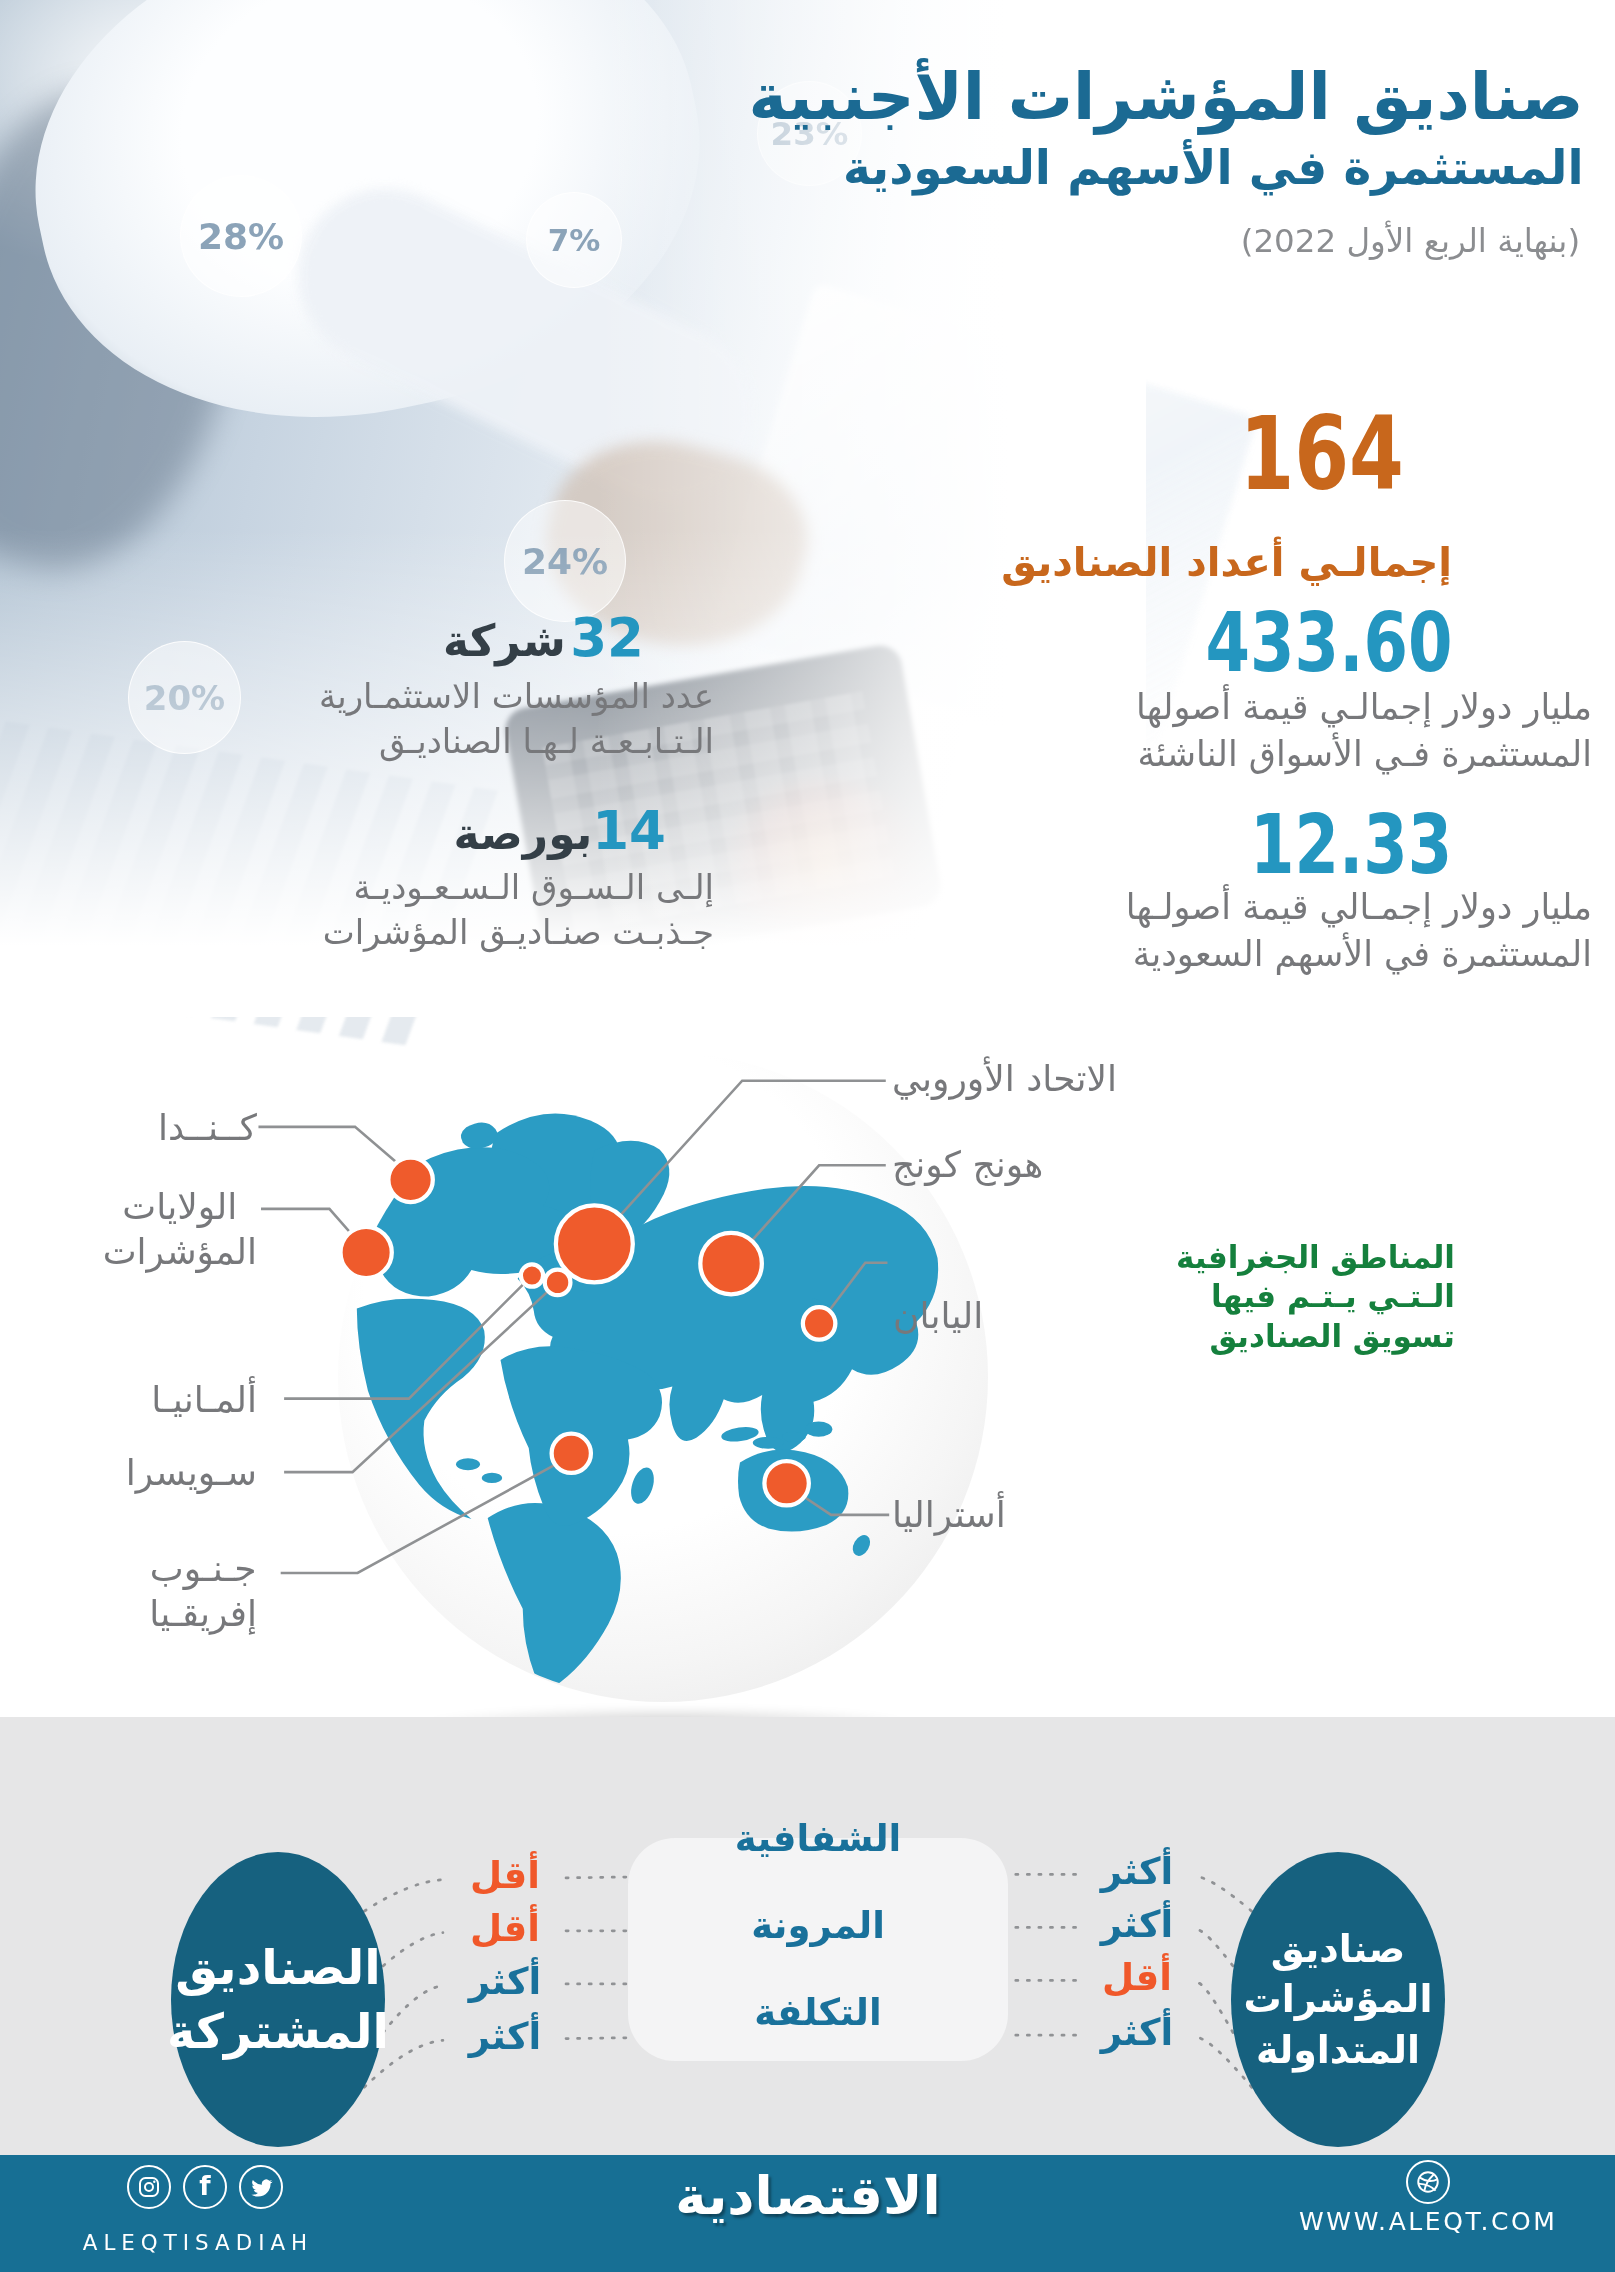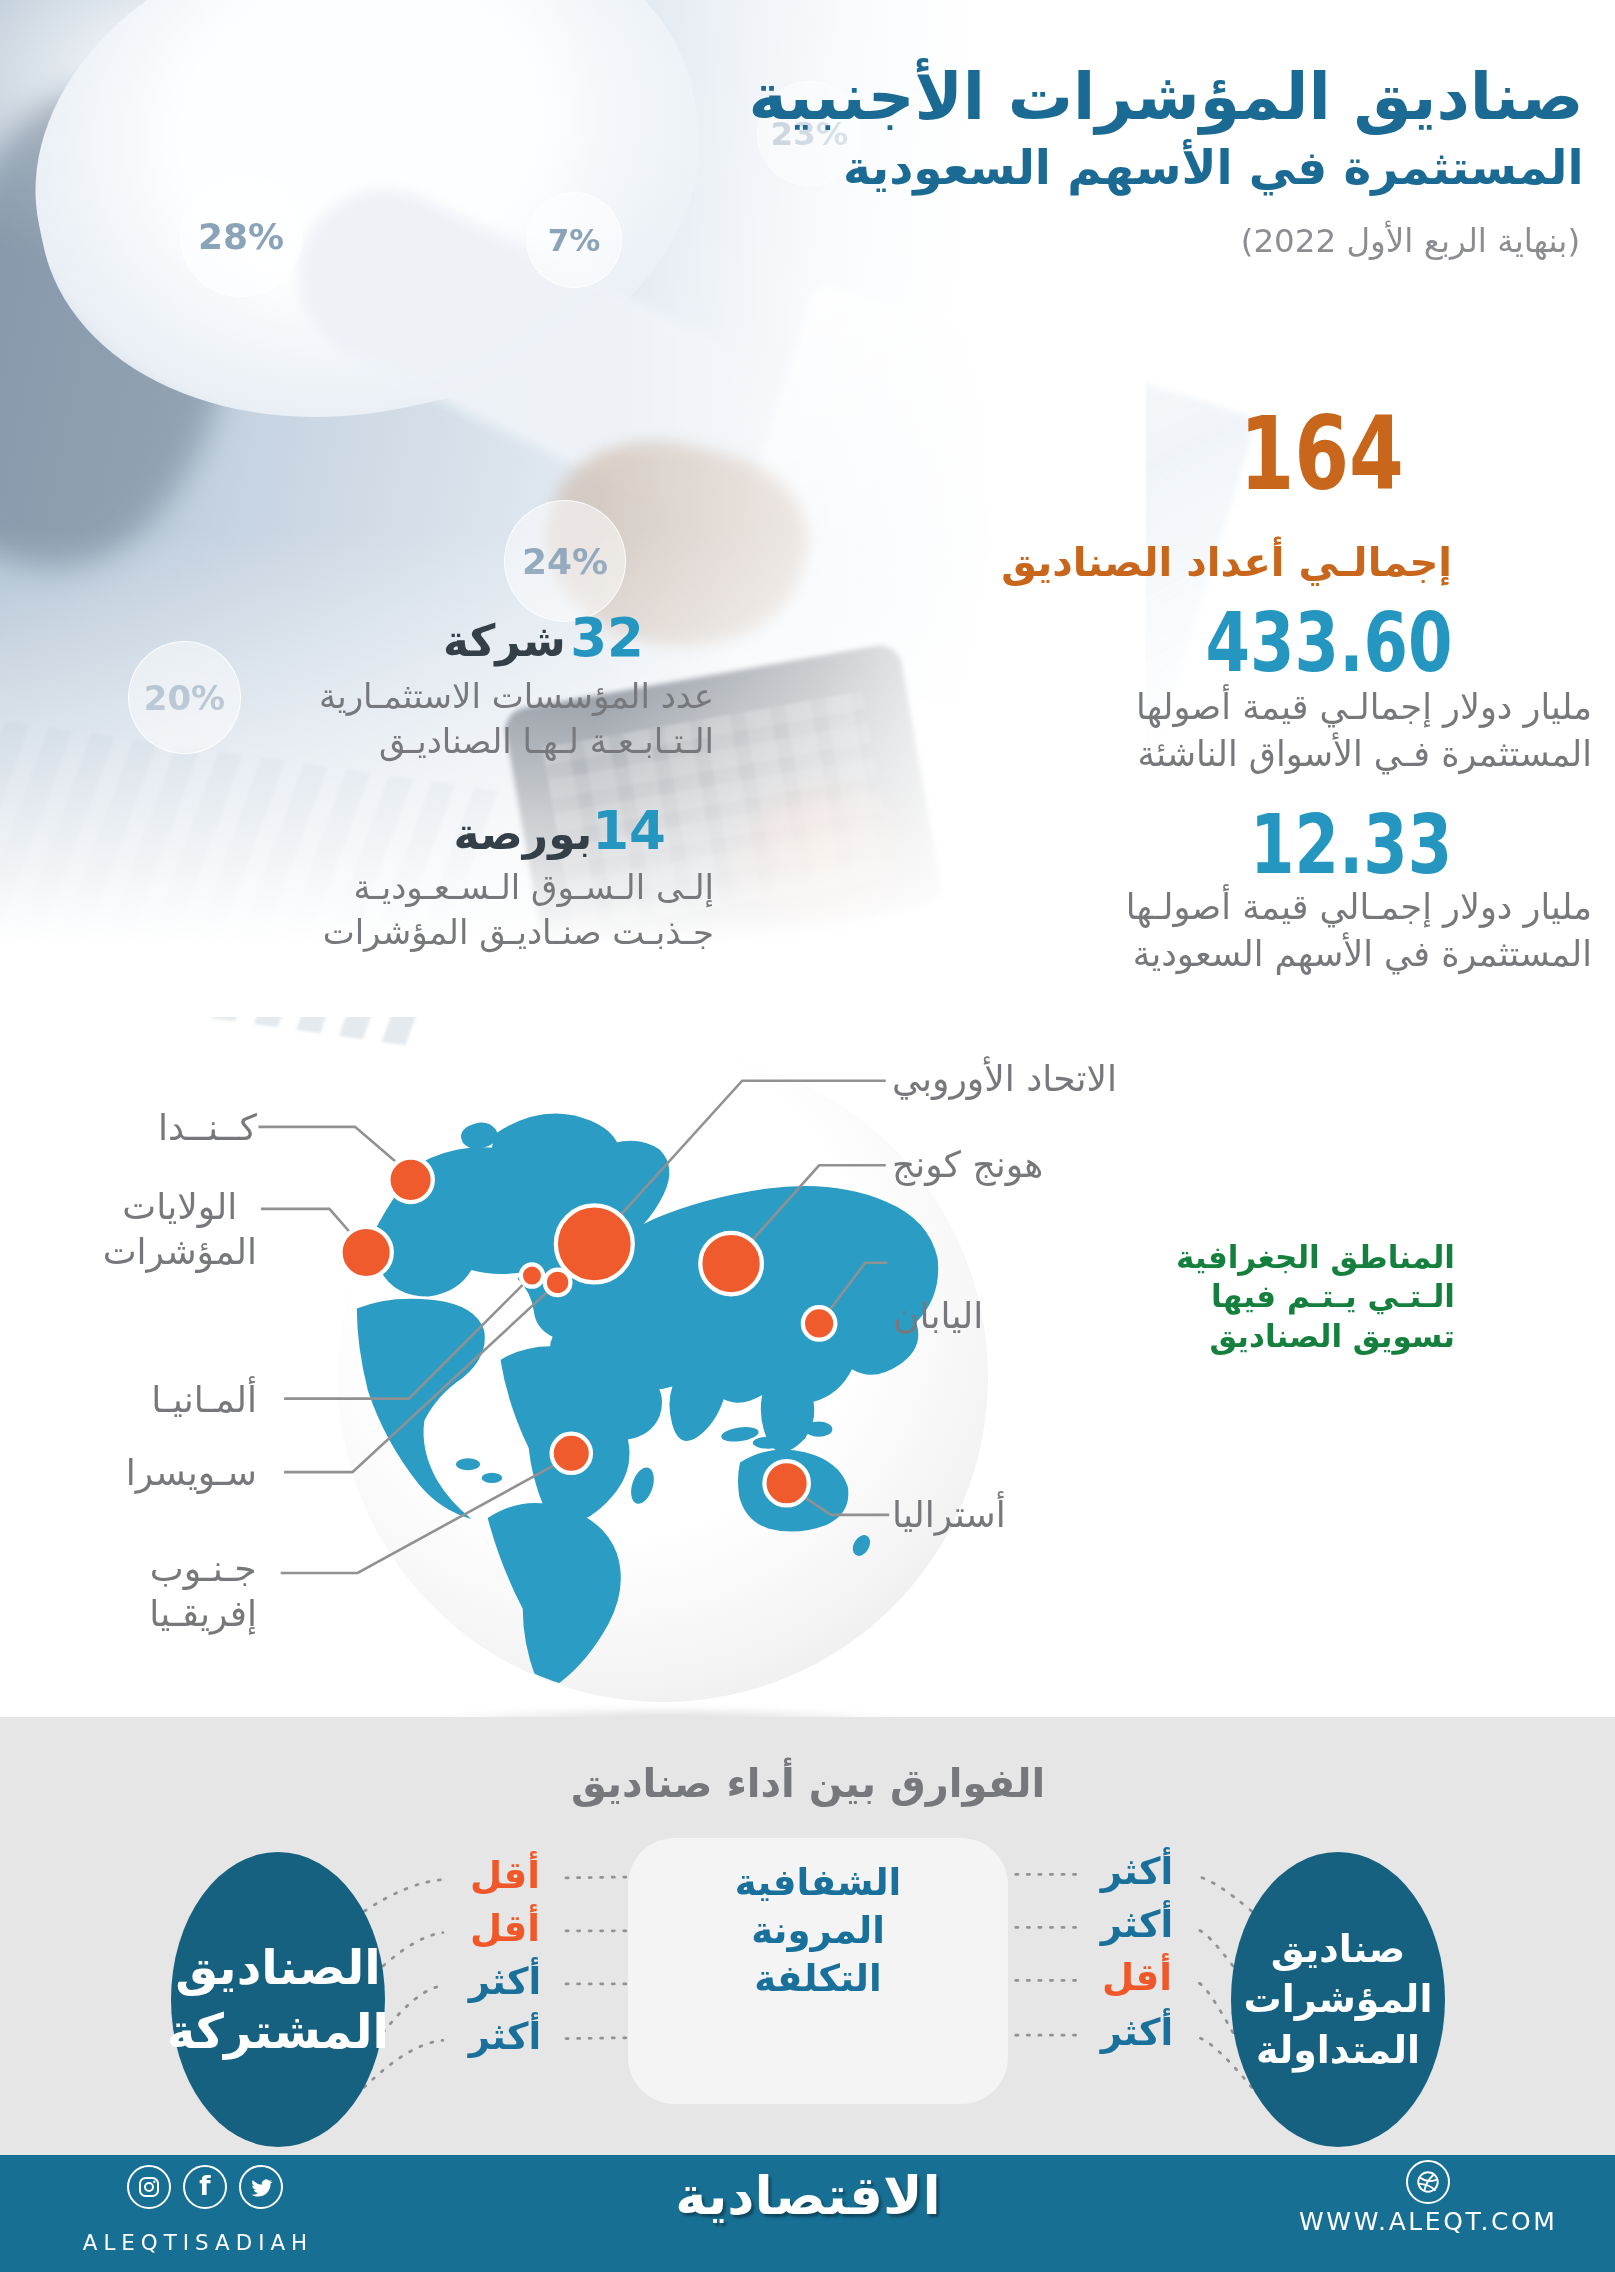--- a/index.html
+++ b/index.html
@@ -70,22 +70,22 @@
   .map-label{position:absolute;font-size:36px;color:#77787b;text-align:center;line-height:1.26;}
   .map-label.left{right:1359px;}
   .map-label.rightside{text-align:right;}
   #map-caption{position:absolute;top:1238px;right:161px;font-size:31px;font-weight:bold;color:#15803d;
      text-align:right;line-height:1.27;}
 
   
   #compare{position:absolute;left:0;top:1717px;width:1616px;height:438px;background:#e6e6e7;}
   #compare .abs{position:absolute;}
   .cmp-title{top:43px;left:0;right:0;text-align:center;font-size:40px;font-weight:bold;color:#77787b;}
-  .cmp-box{left:628px;top:121px;width:380px;height:266px;background:#f4f4f5;border-radius:47px;
-     display:flex;flex-direction:column;justify-content:flex-start;box-sizing:border-box;padding:20.5px 8.6px 24px;}
+  .cmp-box{left:628px;top:121px;width:380px;height:223px;background:#f4f4f5;border-radius:47px;
+     display:flex;flex-direction:column;justify-content:flex-end;box-sizing:border-box;padding:20.5px 8.6px 24px;gap:39px;}
   .cmp-row{text-align:center;font-size:37px;font-weight:bold;color:#19719b;line-height:48px;}
   .cmp-circle{width:214px;height:295px;background:#16617f;border-radius:50%;color:#fff;font-weight:bold;
      display:flex;flex-direction:column;align-items:center;justify-content:center;text-align:center;}
   #circle-left{left:171px;top:135px;font-size:48px;line-height:1.32;}
   #circle-right{left:1231px;top:135px;font-size:38px;line-height:1.32;}
   .cmp-word{width:120px;text-align:center;font-size:37px;font-weight:bold;}
   .less{color:#f0582a;} .more{color:#19719b;}
   #cmp-dots{left:0;top:0;width:1616px;height:438px;pointer-events:none;}
 
   
@@ -248,21 +248,20 @@
   <div class="map-label rightside rtl" style="left:893px;top:1293px;">اليابان</div>
   <div class="map-label rightside rtl" style="left:892px;top:1492px;">أستراليا</div>
 
   <div id="map-caption" class="rtl">
     <div>المناطق الجغرافية</div>
     <div>الـتـي يـتـم فيها</div>
     <div>تسويق الصناديق</div>
   </div>
 
   <div id="compare">
-    <div class="abs cmp-title rtl">الفوارق بين أداء صناديق</div>
 
     <svg id="cmp-dots" class="abs" viewBox="0 0 1890 512" width="1616" height="438">
       <g fill="none" stroke="#909295" stroke-width="3.2" stroke-dasharray="2.5 11" stroke-linecap="round">
         <path d="M426,227 Q478,193 518,190"></path>
           <path d="M662,188 L733,187"></path>
         <path d="M448,291 Q488,256 518,252"></path>
           <path d="M662,250 L733,250"></path>
         <path d="M448,369 Q488,318 518,314"></path>
           <path d="M662,312 L733,312"></path>
         <path d="M426,433 Q478,382 518,378"></path>

